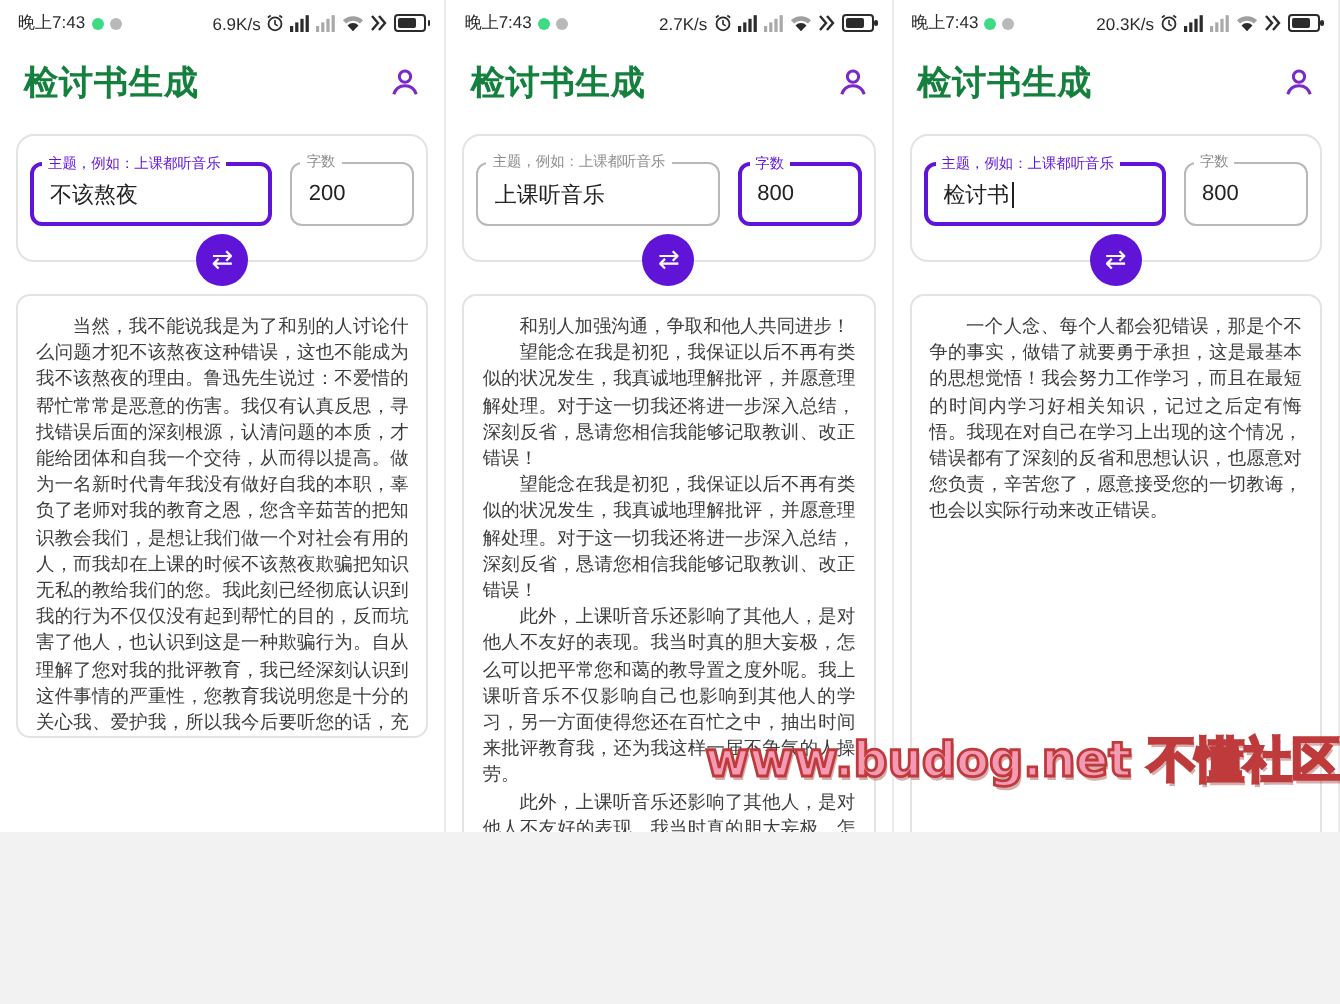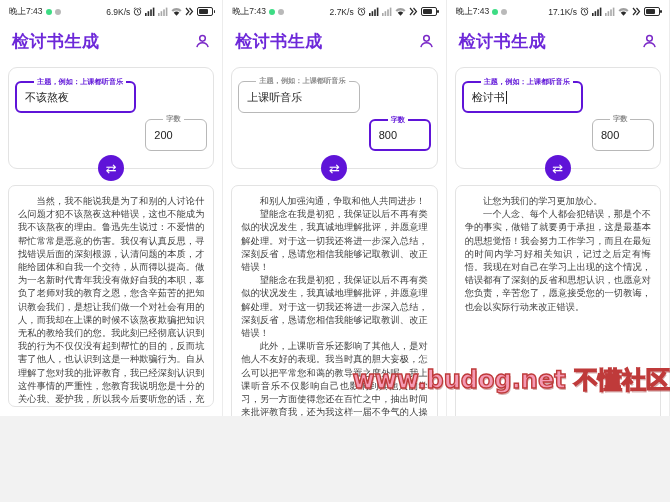--- a/index.html
+++ b/index.html
@@ -14,32 +14,32 @@
   .dot.green{background:#3ddc84;}
   .dot.gray{background:#b9b9b9;}
   .sicon{display:inline-block;vertical-align:middle;color:#2b2b2b;}
   .sicon.faded{color:#a9a9a9;}
   .battery{position:relative;width:14px;height:7px;border:1px solid #2b2b2b;border-radius:2px;}
   .battery .level{position:absolute;left:1px;top:1px;bottom:1px;width:65%;background:#2b2b2b;border-radius:1px;}
   .battery .nub{position:absolute;right:-3px;top:1.5px;width:1.5px;height:3px;background:#2b2b2b;border-radius:1px;}
 
   
   .appbar{display:flex;justify-content:space-between;align-items:center;padding:11px 12px 4px;}
-  .app-title{font-size:17px;font-weight:bold;color:#6d28d9;letter-spacing:.5px;}
+  .app-title{font-size:17px;font-weight:bold;color:#15803d;letter-spacing:.5px;}
   .profile-btn{background:none;border:none;padding:0;cursor:pointer;color:#7a28c7;display:flex;}
 
   
   .form-card{position:relative;margin:10px 8px 0;border:1px solid #e3e3e3;border-radius:9px;padding:13px 6px 17px;}
   .form-row{display:flex;gap:9px;}
   .tf{position:relative;border:1px solid #b8b8b8;border-radius:6px;height:32px;display:flex;align-items:center;padding:0 8px;font-size:11px;color:#222;background:#fff;box-sizing:border-box;}
   .tf.focused{border:2px solid var(--accent);}
-  .tf-label{position:absolute;top:-6px;left:17px;background:#fff;padding:0 3px;font-size:7.2px;color:#8d8d8d;white-space:nowrap;line-height:9px;font-weight:bold;}
+  .tf-label{position:absolute;top:-6px;left:4px;background:#fff;padding:0 3px;font-size:7.2px;color:#8d8d8d;white-space:nowrap;line-height:9px;}
   .tf.focused .tf-label{color:var(--accent);}
   .tf.topic{flex:1;min-width:0;}
-  .tf.count{width:62px;flex:none;margin-top:38px;}
+  .tf.count{width:62px;flex:none;}
   .tf-value{white-space:nowrap;overflow:hidden;}
   .caret{display:inline-block;width:1px;height:13px;background:#222;margin-left:1px;}
   .swap-btn{position:absolute;left:50%;bottom:-13px;transform:translateX(-50%);width:26px;height:26px;border-radius:50%;background:var(--accent);color:#fff;border:none;display:flex;align-items:center;justify-content:center;font-size:13px;line-height:1;cursor:pointer;font-family:"DejaVu Sans",sans-serif;}
 
   
   .result-card{margin:16px 8px 0;border:1px solid #e3e3e3;border-radius:7px;padding:9px 9px;font-size:9.2px;line-height:13.2px;color:#3d3d3d;text-align:justify;overflow:hidden;box-sizing:border-box;background:#fff;}
   .result-card p{margin:0;text-indent:2em;}
   .s1 .result-card{height:222px;}
   .s2 .result-card{height:368px;}
   .s3 .result-card{height:320px;}
@@ -207,21 +207,21 @@
   </div>
 
   <div class="screen s3">
     <div class="statusbar">
       <div class="sb-left">
         <span>晚上7:43</span>
         <span class="dot green"></span>
         <span class="dot gray"></span>
       </div>
       <div class="sb-right">
-        <span>17.1K/s</span>
+        <span>20.3K/s</span>
         <svg class="sicon" width="9" height="9" viewBox="0 0 10 10">
             <circle cx="5" cy="5.5" r="3.6" fill="none" stroke="currentColor" stroke-width="1"></circle>
             <path d="M5 3.4v2.2l1.5 1" fill="none" stroke="currentColor" stroke-width="0.9"></path>
             <path d="M1 2L2.6 0.8M9 2L7.4 0.8" stroke="currentColor" stroke-width="1"></path>
           </svg>
         <svg class="sicon" width="10" height="9" viewBox="0 0 10 9">
             <rect x="0" y="6" width="1.6" height="3" fill="currentColor"></rect>
             <rect x="2.6" y="4.2" width="1.6" height="4.8" fill="currentColor"></rect>
             <rect x="5.2" y="2.4" width="1.6" height="6.6" fill="currentColor"></rect>
             <rect x="7.8" y="0.6" width="1.6" height="8.4" fill="currentColor"></rect>
@@ -265,21 +265,20 @@
         <div class="tf count">
           <span class="tf-label">字数</span>
           <span class="tf-value">800</span>
         </div>
       </div>
       <button class="swap-btn">
           <span>⇄</span>
         </button>
     </div>
     <div class="result-card">
-        <p>让您为我们的学习更加放心。</p>
         <p>一个人念、每个人都会犯错误，那是个不争的事实，做错了就要勇于承担，这是最基本的思想觉悟！我会努力工作学习，而且在最短的时间内学习好相关知识，记过之后定有悔悟。我现在对自己在学习上出现的这个情况，错误都有了深刻的反省和思想认识，也愿意对您负责，辛苦您了，愿意接受您的一切教诲，也会以实际行动来改正错误。</p>
       </div>
     <button class="fab">复制</button>
     <div class="home-bar"></div>
   </div>
 
   <div class="watermark">www.budog.net 不懂社区</div>
 </div>
 
 </body></html>

